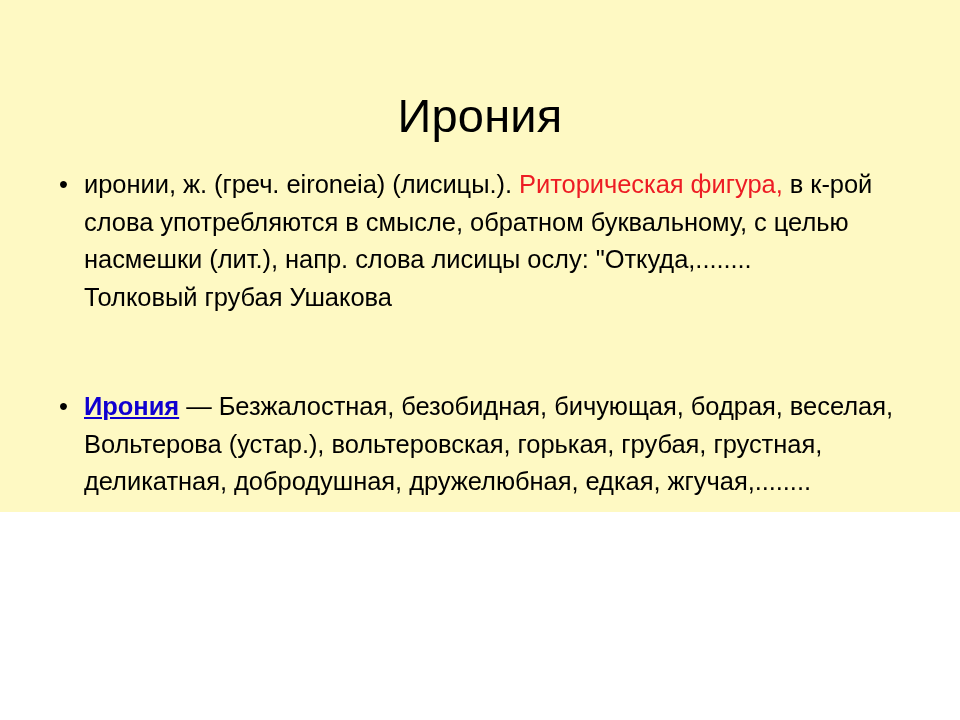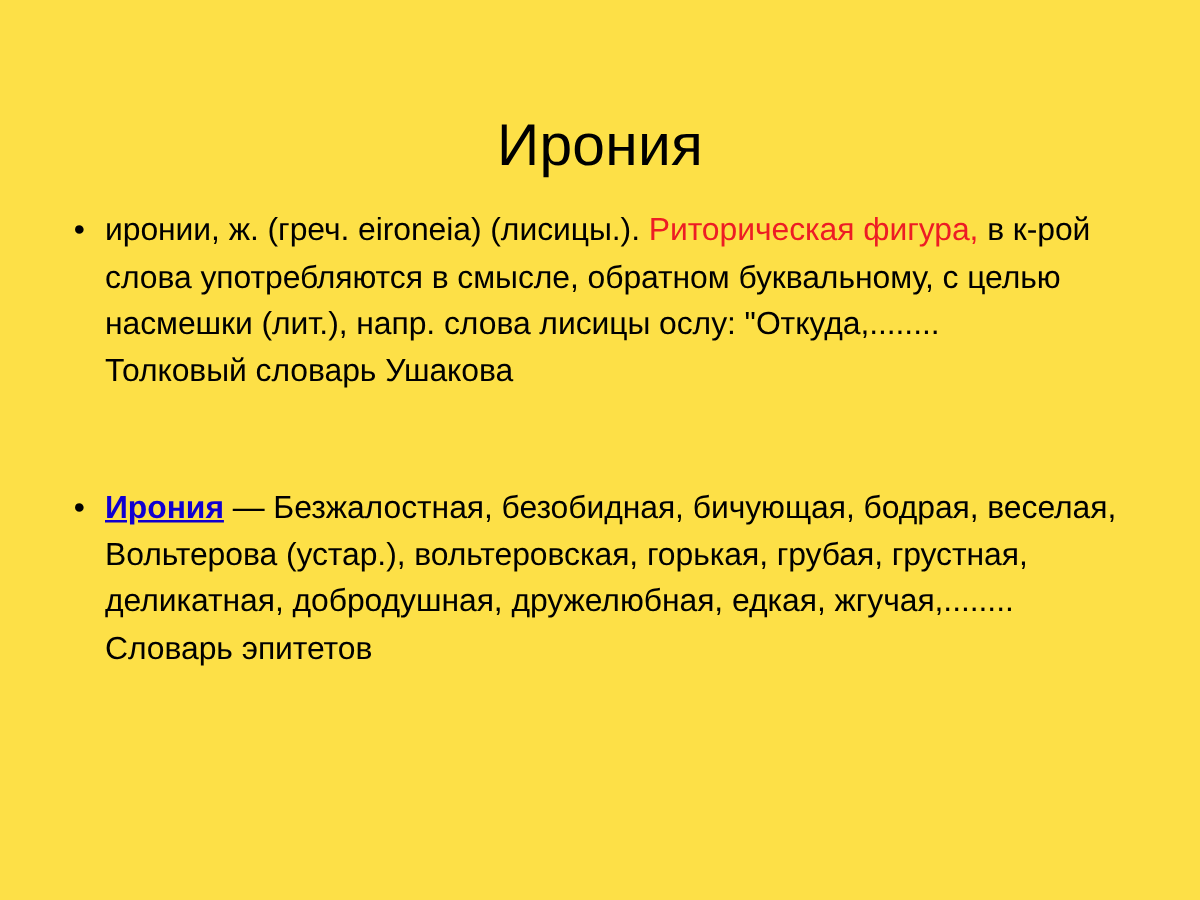--- a/index.html
+++ b/index.html
@@ -12,22 +12,22 @@
     height: 720px;
     background: #ffffff;
     font-family: "Liberation Sans", "DejaVu Sans", sans-serif;
     color: #000000;
     overflow: hidden;
   }
 
   .slide {
     position: relative;
     width: 960px;
-    height: 720px;
-    background: #fde047;
+    height: 512px;
+    background: #fef9c3;
     box-sizing: border-box;
   }
 
   .slide-title {
     position: absolute;
     left: 0;
     top: 58px;
     width: 960px;
     text-align: center;
     font-size: 47px;
@@ -90,22 +90,22 @@
 <body>
 
 <div class="slide">
 
   <h1 class="slide-title">Ирония</h1>
 
   <div class="body-area">
 
     <div class="bullet-block">
       <span class="bullet-marker">•</span>
-      <span class="bullet-text"><span>иронии, ж. (греч. eironeia) (лисицы.). </span><span class="accent-red">Риторическая фигура,</span><span> в к-рой слова употребляются в смысле, обратном буквальному, с целью насмешки (лит.), напр. слова лисицы ослу: "Откуда,........</span><br><span class="src-line">Толковый словарь Ушакова</span></span>
+      <span class="bullet-text"><span>иронии, ж. (греч. eironeia) (лисицы.). </span><span class="accent-red">Риторическая фигура,</span><span> в к-рой слова употребляются в смысле, обратном буквальному, с целью насмешки (лит.), напр. слова лисицы ослу: "Откуда,........</span><br><span class="src-line">Толковый грубая Ушакова</span></span>
     </div>
 
     <div class="bullet-block">
       <span class="bullet-marker">•</span>
-      <span class="bullet-text"><span class="link-blue">Ирония</span><span> — Безжалостная, безобидная, бичующая, бодрая, веселая, Вольтерова (устар.), вольтеровская, горькая, грубая, грустная, деликатная, добродушная, дружелюбная, едкая, жгучая,........</span><br><span class="src-line">Словарь эпитетов</span></span>
+      <span class="bullet-text"><span class="link-blue">Ирония</span><span> — Безжалостная, безобидная, бичующая, бодрая, веселая, Вольтерова (устар.), вольтеровская, горькая, грубая, грустная, деликатная, добродушная, дружелюбная, едкая, жгучая,........</span><br></span>
     </div>
 
   </div>
 </div>
 
 </body></html>

